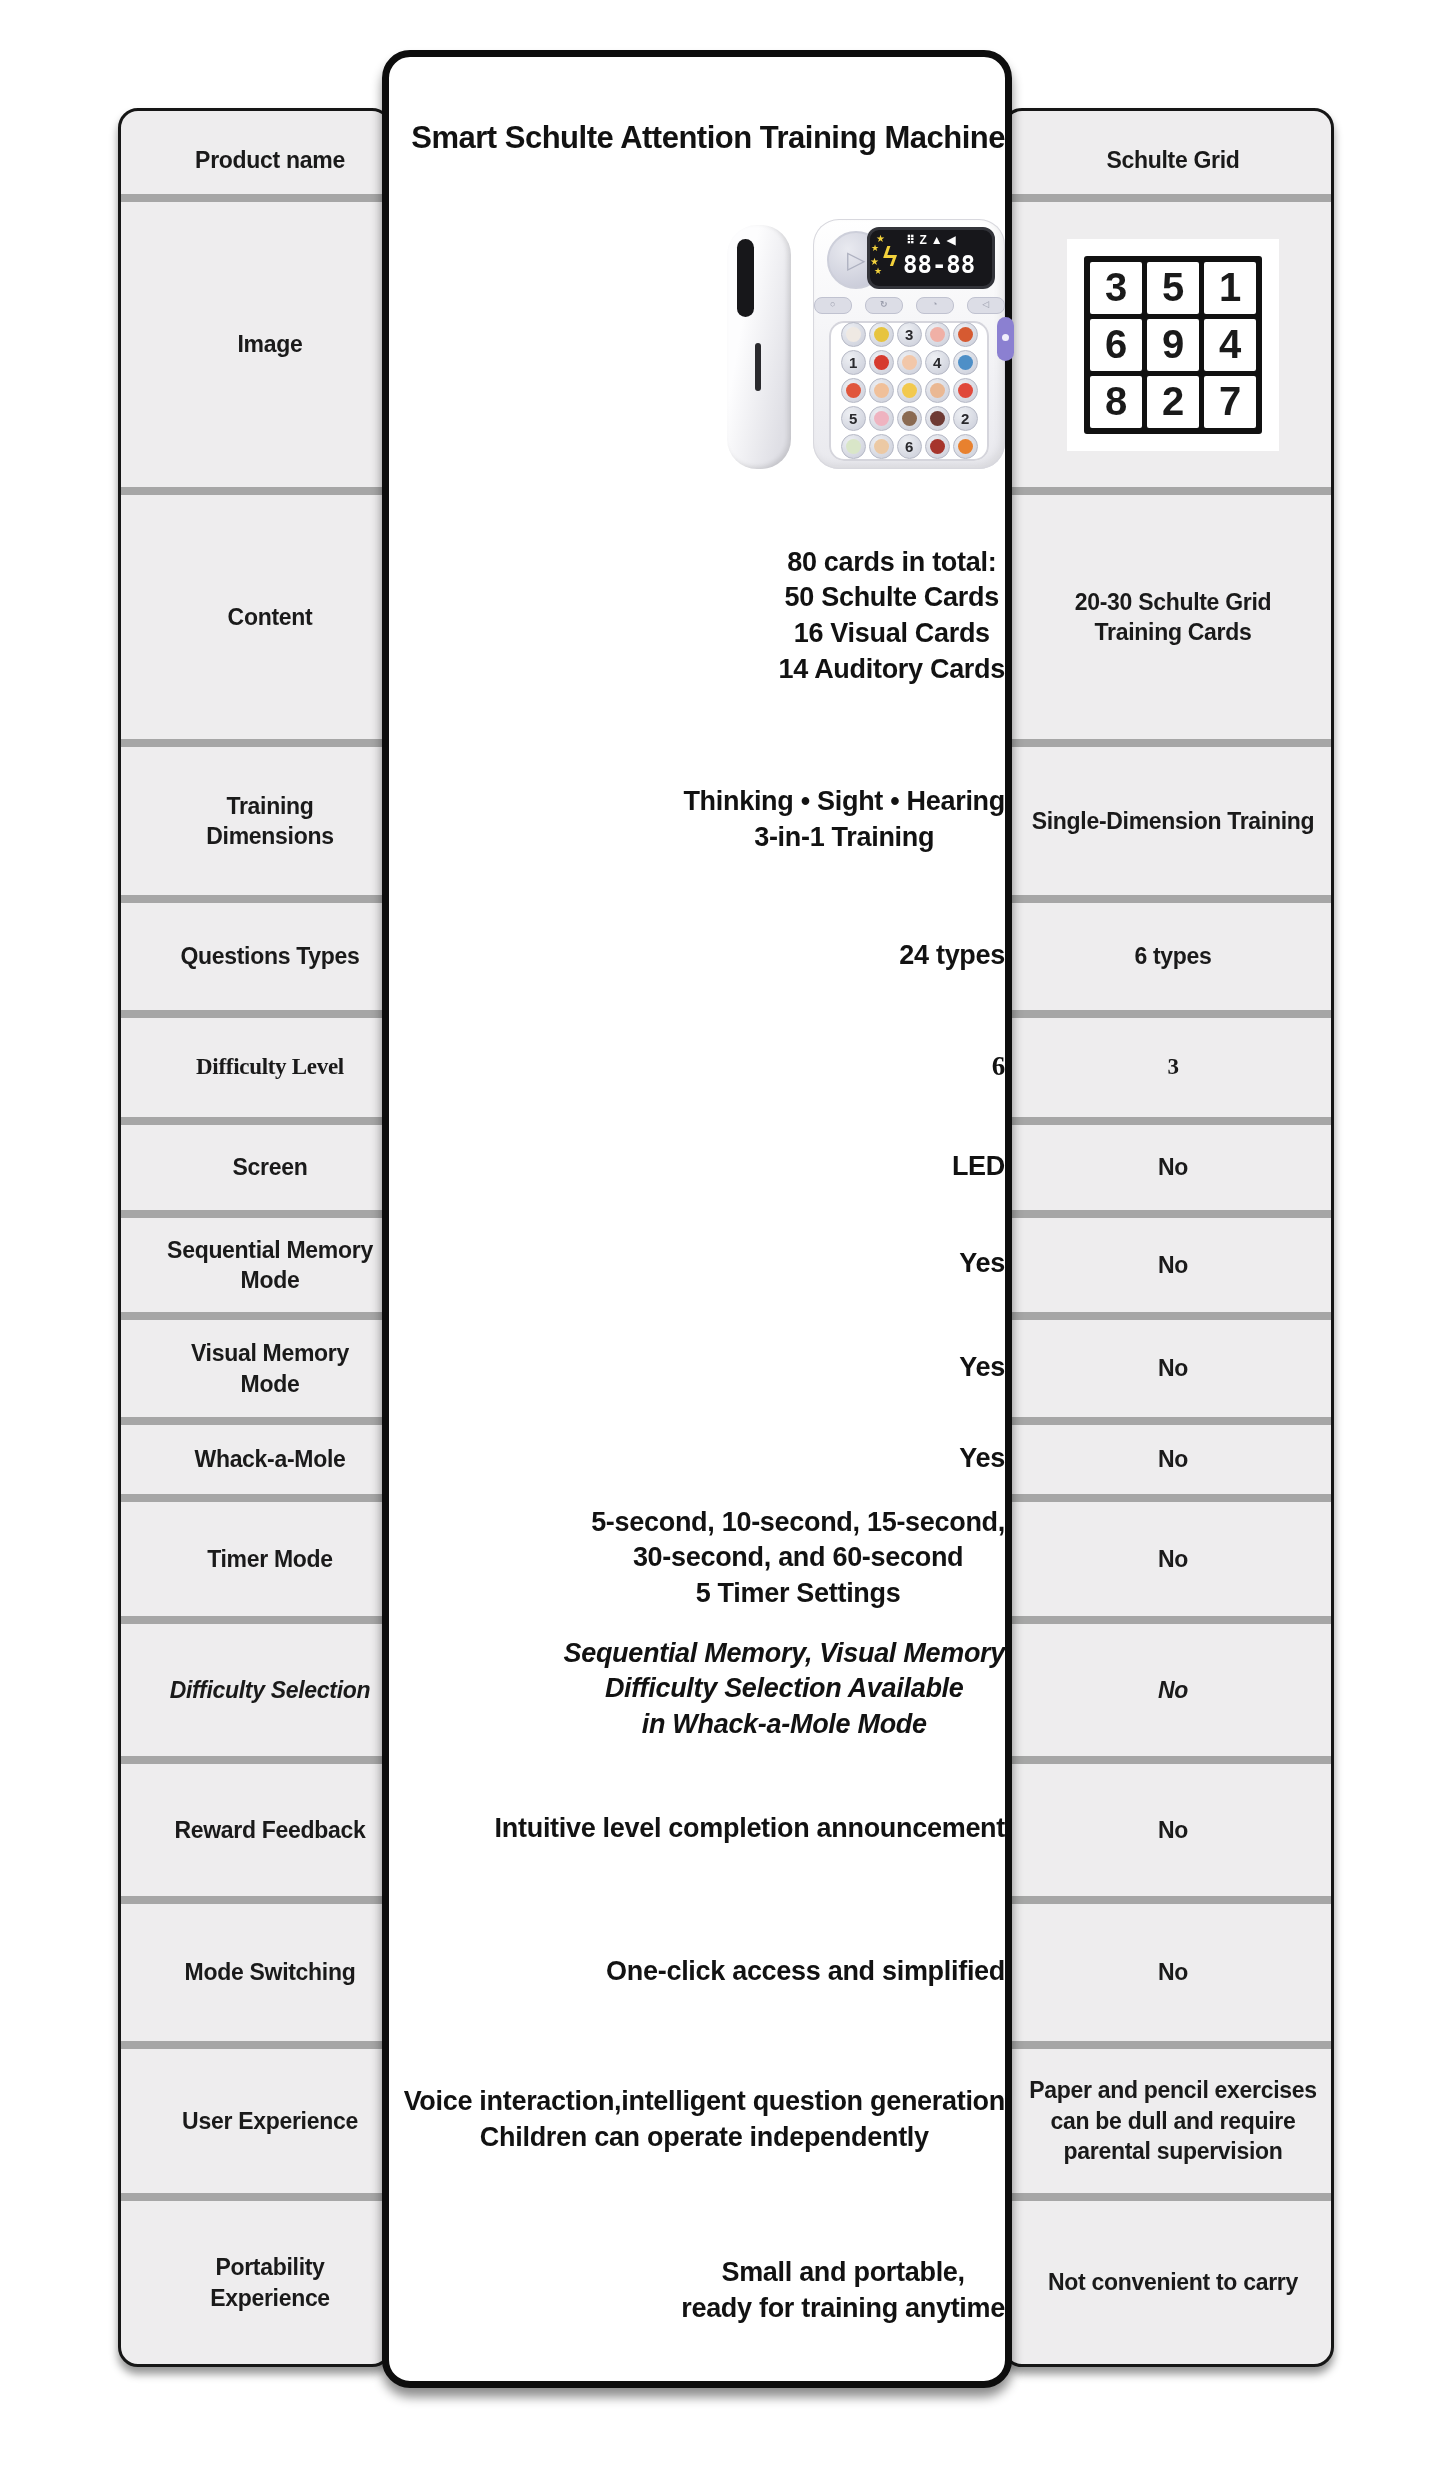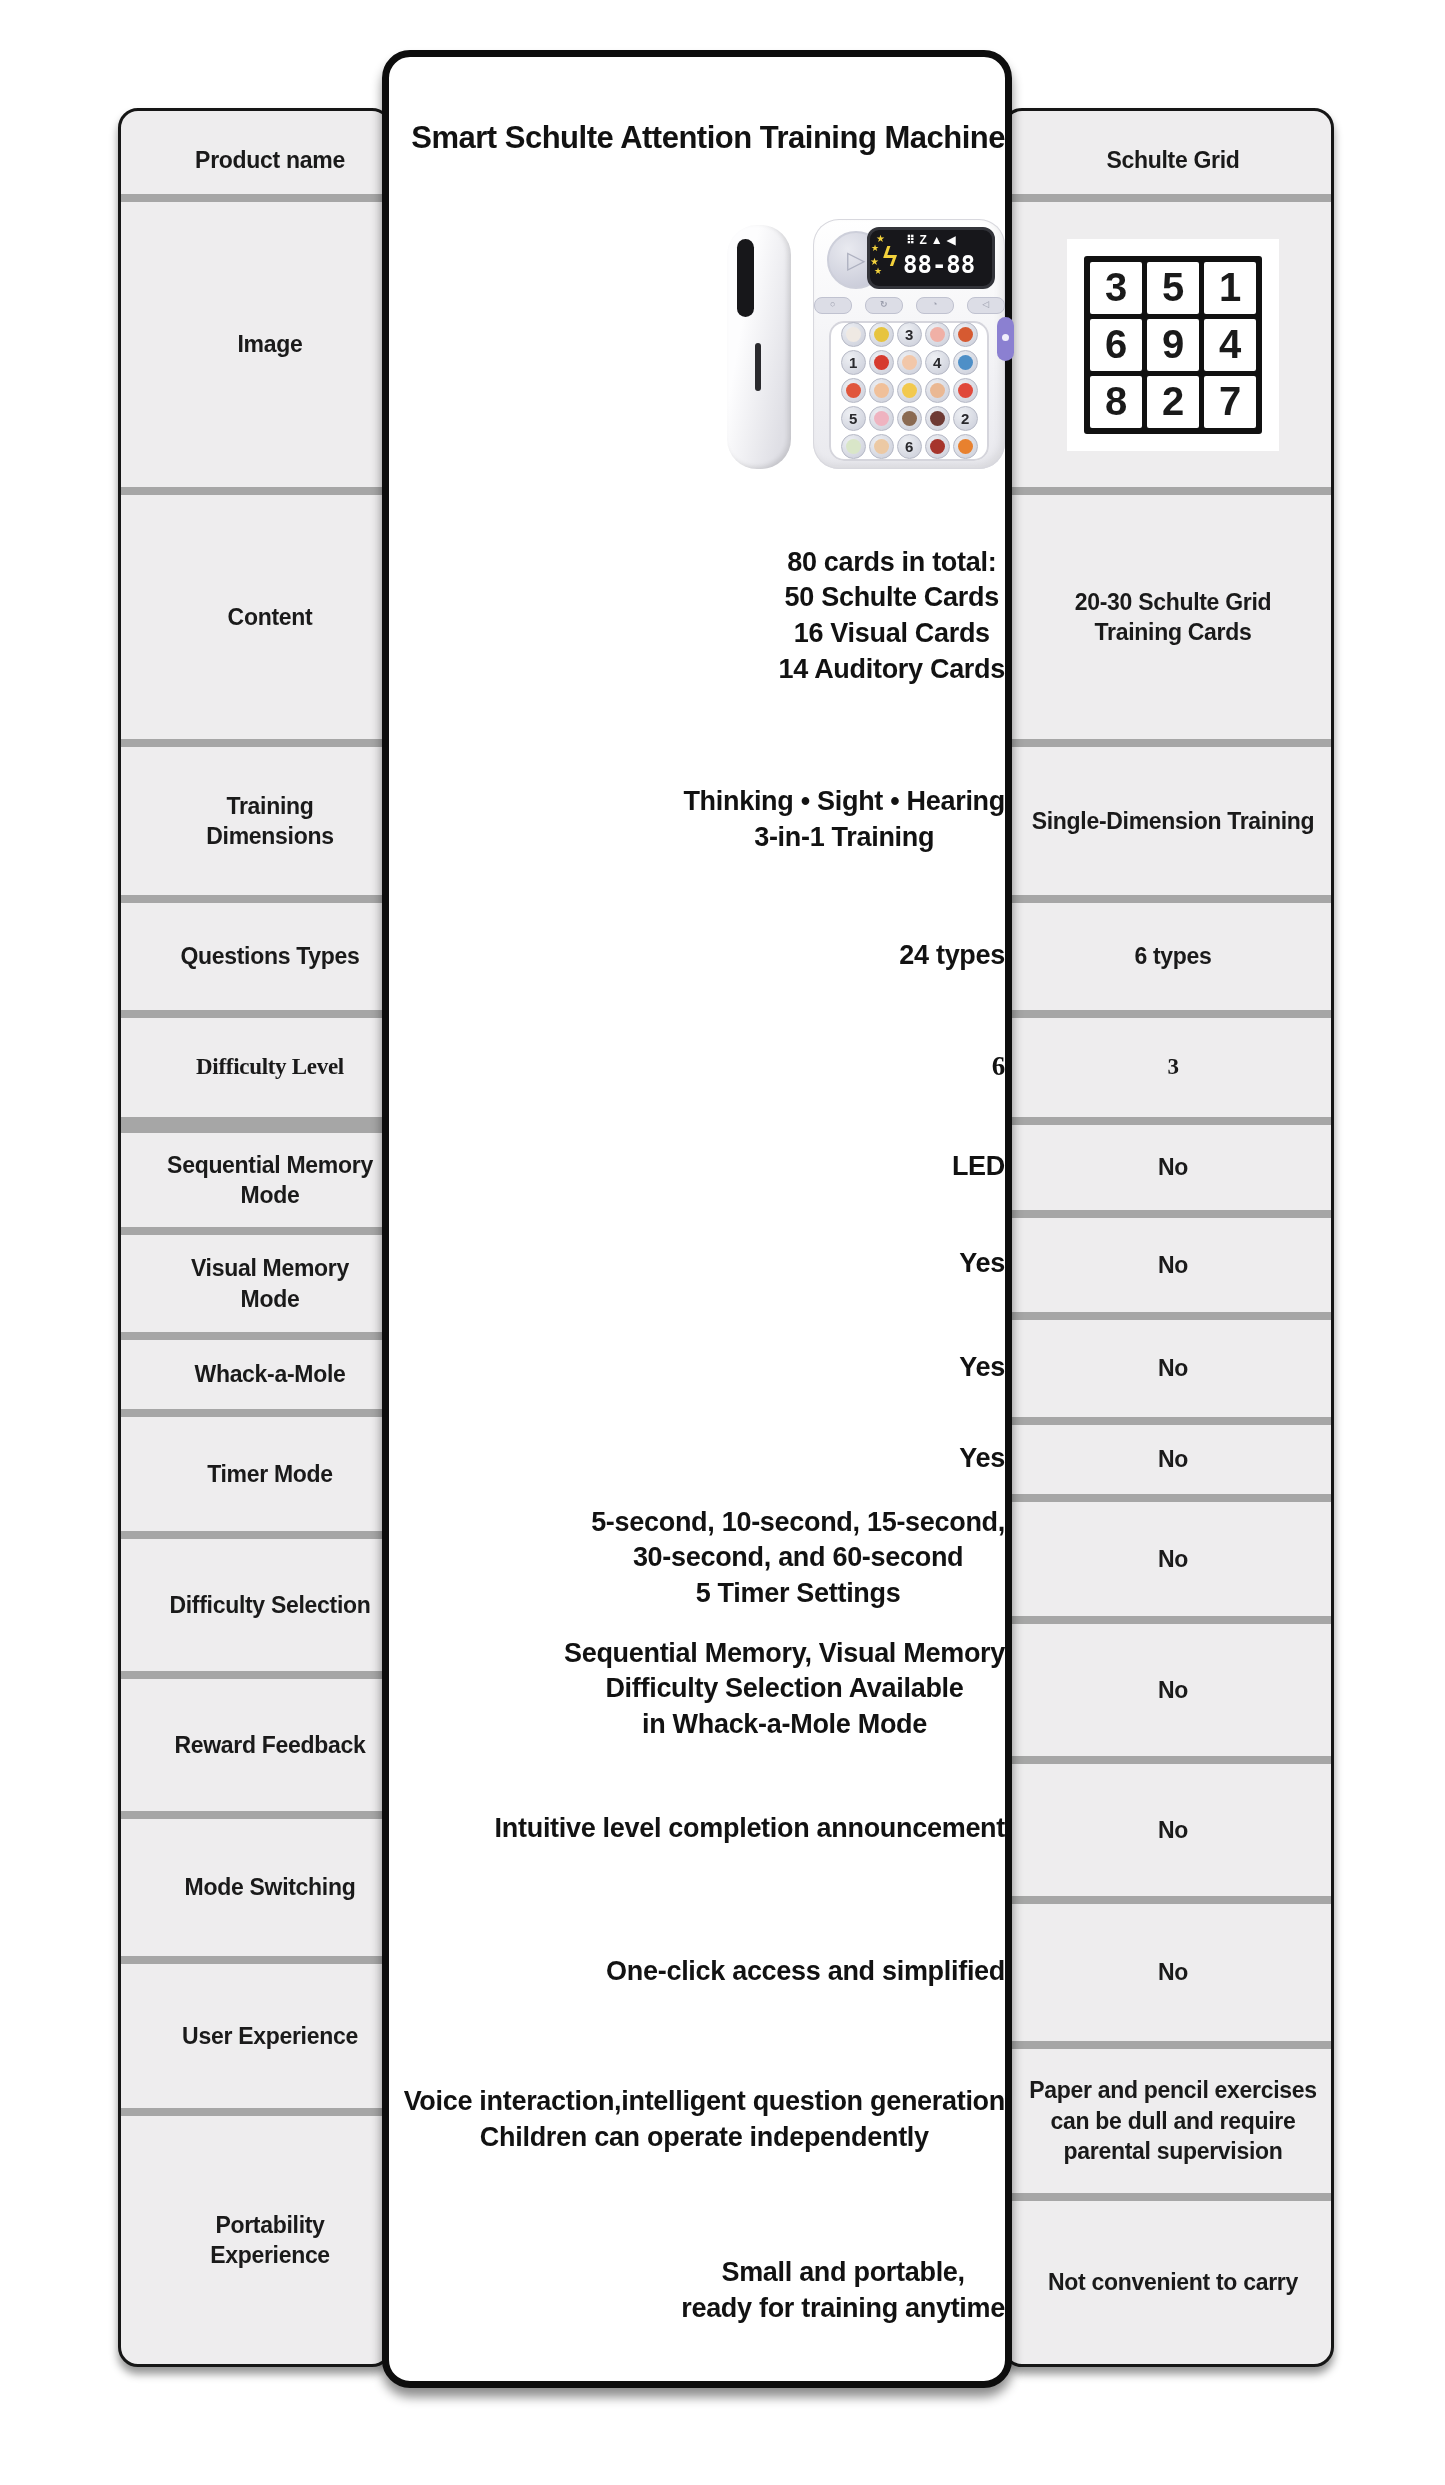--- a/index.html
+++ b/index.html
@@ -22,21 +22,21 @@
   .side .hr{background:#a6a6a6;}
   .mid .hr{background:#b9b9b9;}
   .side .cell{font-size:23px;color:#1a1a1a;padding-left:40px;}
   .left .cell{padding-right:10px;}
   .right .cell{padding-left:10px;font-size:23px;}
   .mid .cell{font-size:27px;color:#121212;}
   .side .head{height:83px;padding-top:16px;box-sizing:border-box;}
   .mid .head{height:136px;padding-top:26px;box-sizing:border-box;font-size:31px;letter-spacing:-0.5px;}
   .hImg{height:285px;}.hContent{height:244px;}.hTrain{height:148px;}.hQ{height:107px;}
   .hDiff{height:99px;font-family:Liberation Serif, serif;}.hScreen{height:85px;}.hSeq{height:94px;}.hVis{height:97px;}
-  .hWhack{height:69px;}.hTimer{height:114px;}.hDsel{height:132px;}.hReward{height:132px;}
+  .hWhack{height:69px;}.hTimer{height:114px;}.hDsel{height:132px;font-style:italic;}.hReward{height:132px;}
   .hMode{height:137px;}.hUser{height:144px;}.hPort{flex:1;}
 
   
   .device-wrap{display:flex;align-items:flex-start;gap:22px;margin-left:46px;}
   .pen{width:64px;height:244px;margin-top:6px;border-radius:30px;position:relative;
        background:linear-gradient(100deg,#fdfdfe 30%,#dfdfe5 85%);box-shadow:inset -3px -2px 5px rgba(0,0,0,.12);}
   .pen-oval{position:absolute;left:10px;top:14px;width:17px;height:78px;border-radius:9px;background:#17171a;}
   .pen-slot{position:absolute;left:28px;top:118px;width:6px;height:48px;border-radius:3px;background:#2a2a2e;}
   .unit{width:192px;height:250px;border-radius:26px;position:relative;
         background:linear-gradient(180deg,#ffffff,#e9e9ee);box-shadow:inset 0 0 0 1px #d8d8de, inset -4px -4px 8px rgba(0,0,0,.08);}
@@ -83,20 +83,21 @@
     <div class="cell hImg">Image</div>
     <div class="hr"></div>
     <div class="cell hContent">Content</div>
     <div class="hr"></div>
     <div class="cell hTrain">Training Dimensions</div>
     <div class="hr"></div>
     <div class="cell hQ">Questions Types</div>
     <div class="hr"></div>
     <div class="cell hDiff">Difficulty Level</div>
     <div class="hr"></div>
+    <div class="cell hScreen">Screen</div>
     <div class="hr"></div>
     <div class="cell hSeq">Sequential Memory
 Mode</div>
     <div class="hr"></div>
     <div class="cell hVis">Visual Memory
 Mode</div>
     <div class="hr"></div>
     <div class="cell hWhack">Whack-a-Mole</div>
     <div class="hr"></div>
     <div class="cell hTimer">Timer Mode</div>

